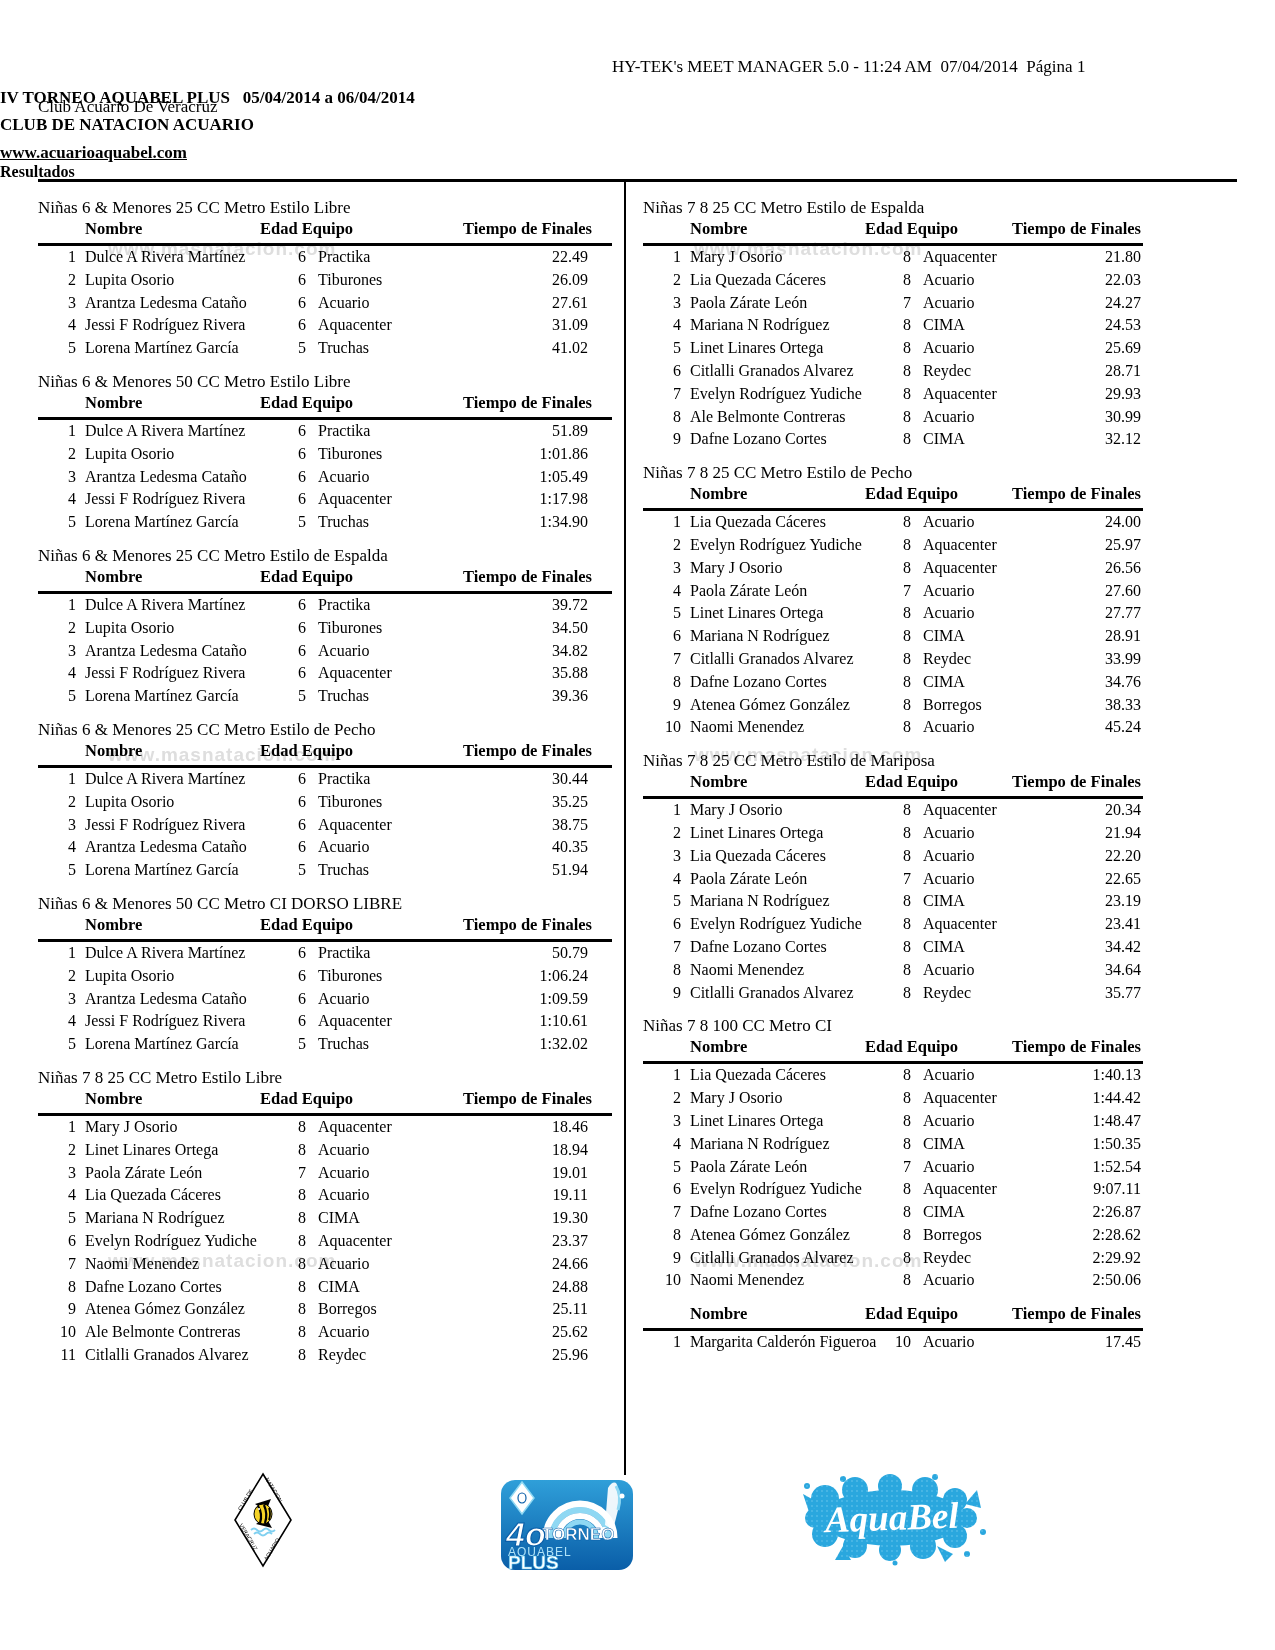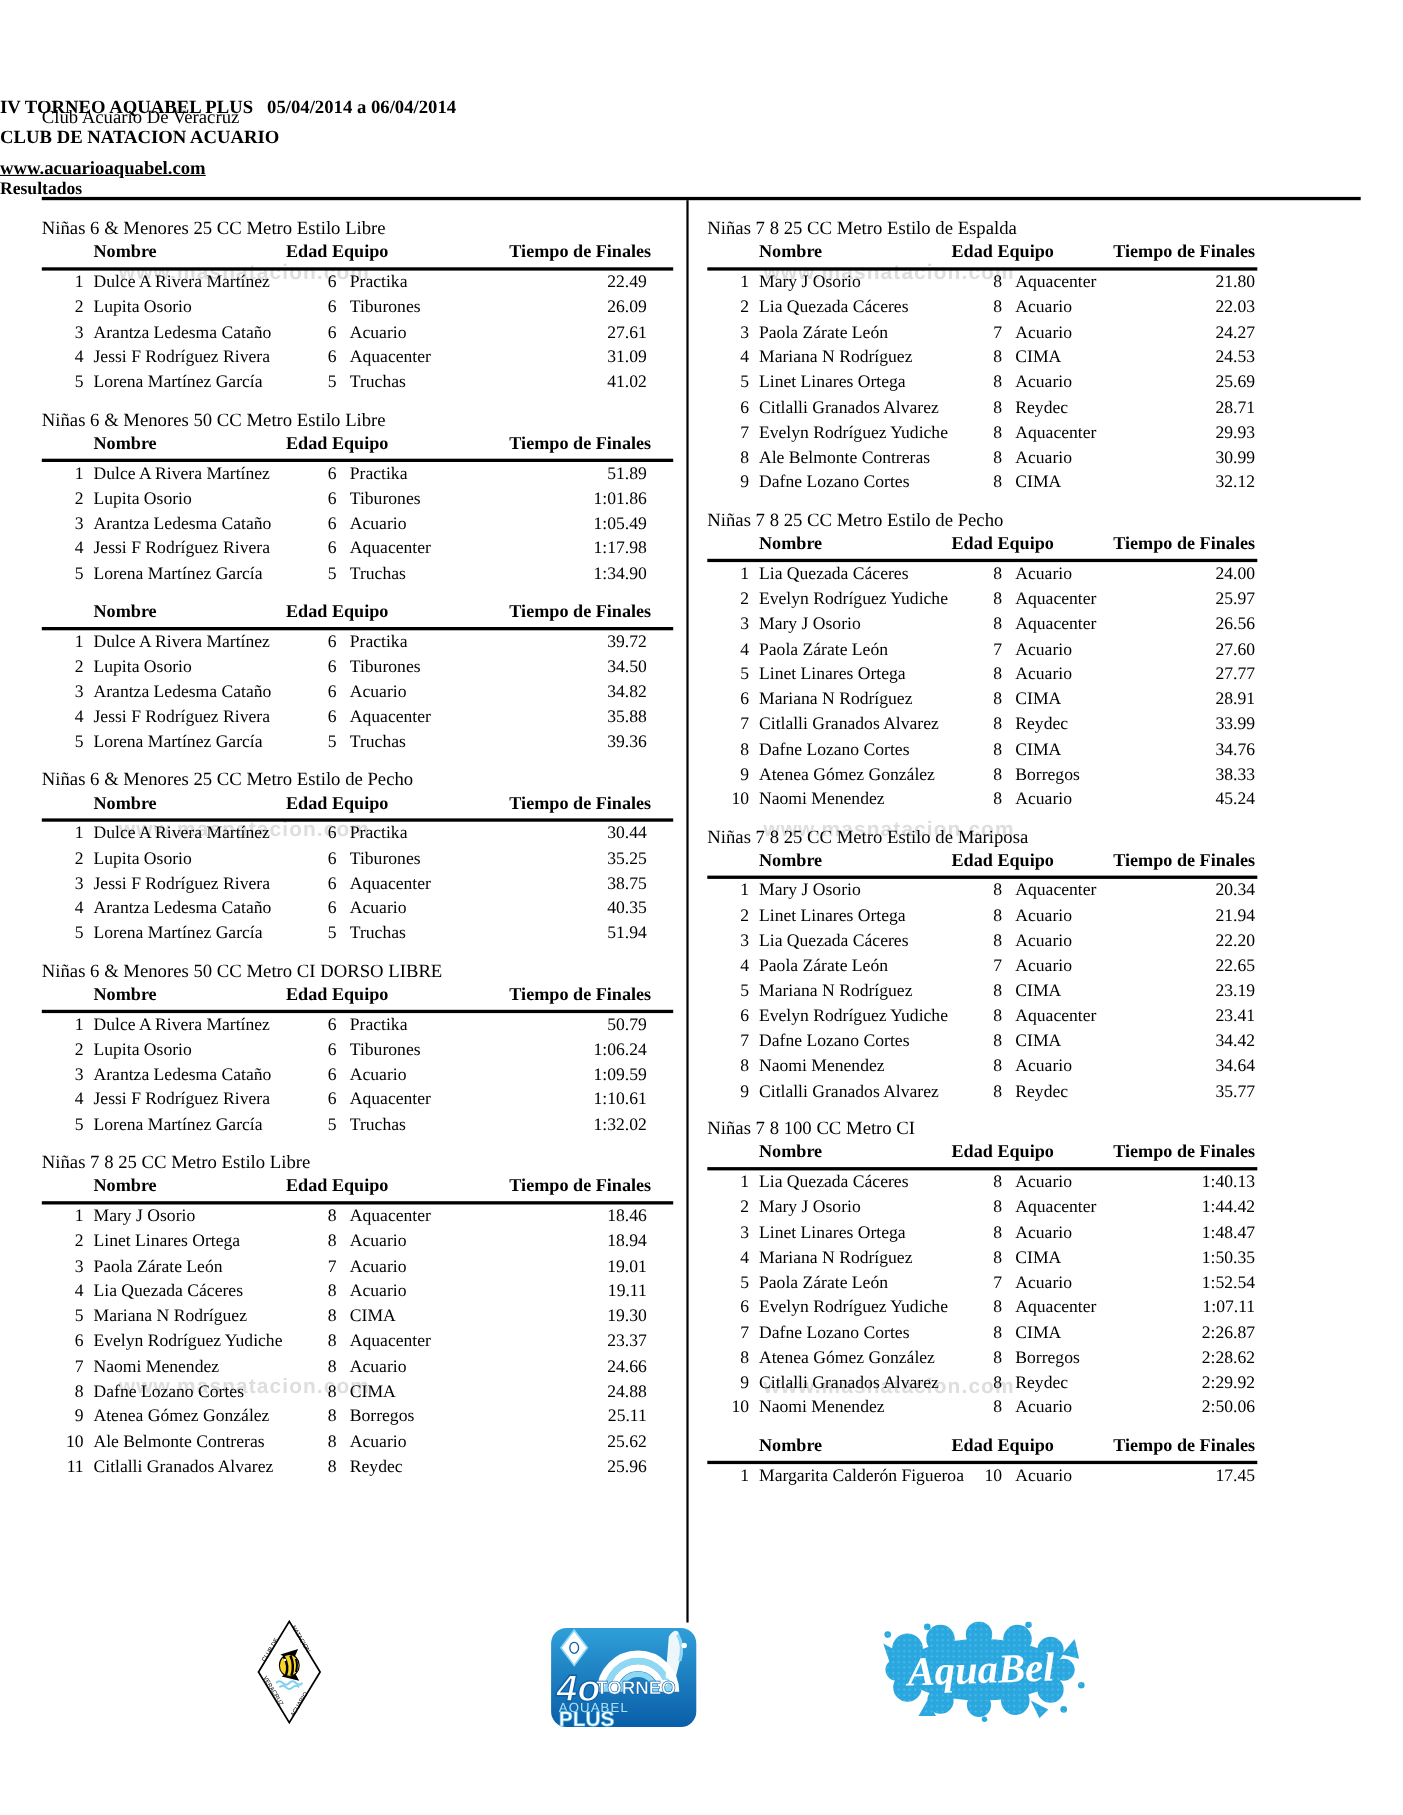--- a/index.html
+++ b/index.html
@@ -54,20 +54,21 @@
 <div class="page">
 
   <span class="wm" style="left:108px; top:238px;">www.masnatacion.com</span>
   <span class="wm" style="left:108px; top:744px;">www.masnatacion.com</span>
   <span class="wm" style="left:108px; top:1250px;">www.masnatacion.com</span>
   <span class="wm" style="left:694px; top:238px;">www.masnatacion.com</span>
   <span class="wm" style="left:694px; top:744px;">www.masnatacion.com</span>
   <span class="wm" style="left:694px; top:1250px;">www.masnatacion.com</span>
 
   <div class="abs hdr-club">Club Acuario De Veracruz</div>
+  <div class="abs hdr-meet">HY-TEK's MEET MANAGER 5.0 - 11:24 AM  07/04/2014  Página 1</div>
   <div class="abs hdr-center hdr-title">IV TORNEO AQUABEL PLUS   05/04/2014 a 06/04/2014</div>
   <div class="abs hdr-center hdr-host">CLUB DE NATACION ACUARIO</div>
   <div class="abs hdr-center hdr-web">www.acuarioaquabel.com</div>
   <div class="abs hdr-center hdr-res">Resultados</div>
   <div class="abs rule-top"></div>
   <div class="abs divider"></div>
 
   <div class="col col-left">
   <section class="result-section">
     <div class="section-title">Niñas 6 &amp; Menores 25 CC Metro Estilo Libre</div>
@@ -155,20 +156,21 @@
             <span class="c-rank">5</span>
             <span class="c-name">Lorena Martínez García</span>
             <span class="c-age">5</span>
             <span class="c-team">Truchas</span>
             <span class="c-time">1:34.90</span>
           </div>
         </div>
   </section>
 
   <section class="result-section">
+    <div class="section-title">Niñas 6 &amp; Menores 25 CC Metro Estilo de Espalda</div>
     <div class="thead">
       <span class="h-nombre">Nombre</span>
       <span class="h-edad">Edad Equipo</span>
       <span class="h-tiempo">Tiempo de Finales</span>
     </div>
     <div class="tbody">
           <div class="trow">
             <span class="c-rank">1</span>
             <span class="c-name">Dulce A Rivera Martínez</span>
             <span class="c-age">6</span>
@@ -657,21 +659,21 @@
             <span class="c-name">Paola Zárate León</span>
             <span class="c-age">7</span>
             <span class="c-team">Acuario</span>
             <span class="c-time">1:52.54</span>
           </div>
           <div class="trow">
             <span class="c-rank">6</span>
             <span class="c-name">Evelyn Rodríguez Yudiche</span>
             <span class="c-age">8</span>
             <span class="c-team">Aquacenter</span>
-            <span class="c-time">1:07.11</span>
+            <span class="c-time">9:07.11</span>
           </div>
           <div class="trow">
             <span class="c-rank">7</span>
             <span class="c-name">Dafne Lozano Cortes</span>
             <span class="c-age">8</span>
             <span class="c-team">CIMA</span>
             <span class="c-time">2:26.87</span>
           </div>
           <div class="trow">
             <span class="c-rank">8</span>

